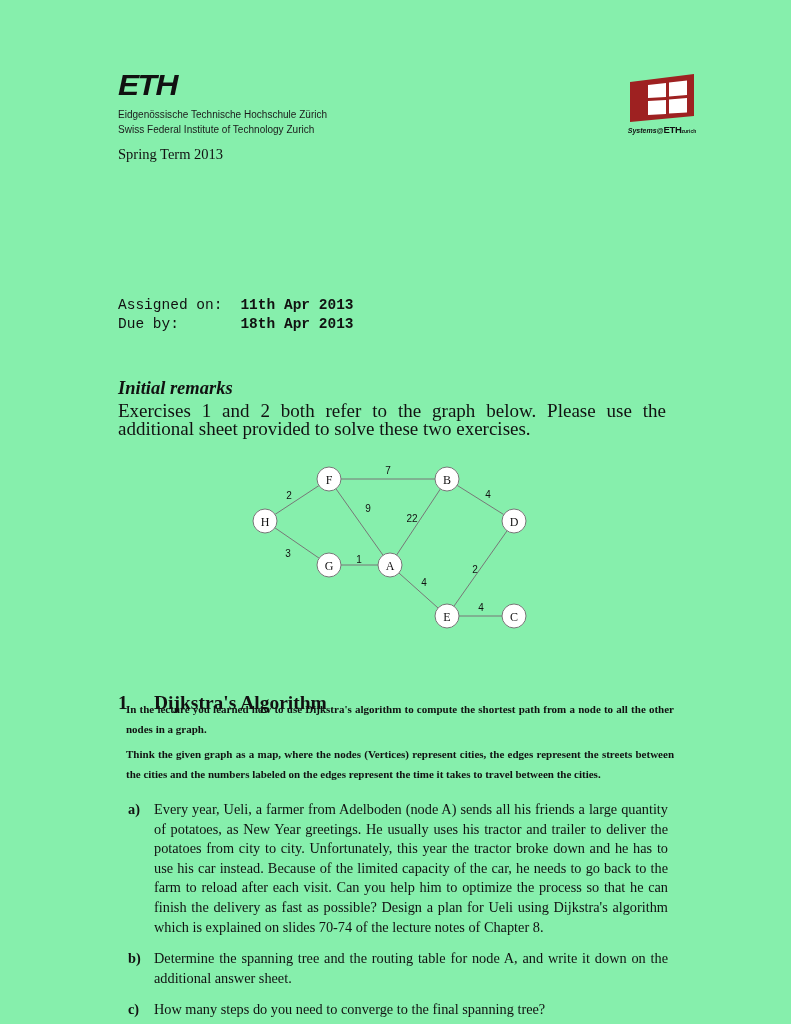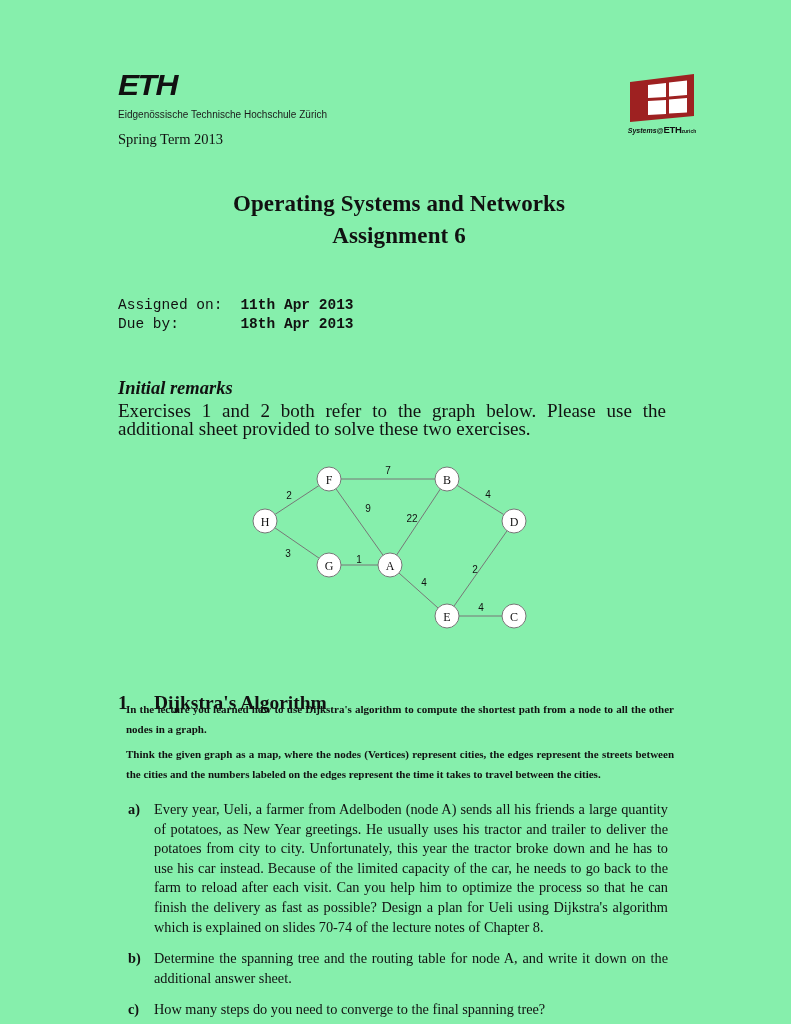--- a/index.html
+++ b/index.html
@@ -214,41 +214,38 @@
 </style>
 </head>
 <body>
 
 <div class="page">
 
   <div class="header">
     <div class="eth-wordmark">ETH</div>
     <div class="eth-sub">
       <div>Eidgenössische Technische Hochschule Zürich</div>
+      <div>Swiss Federal Institute of Technology Zurich</div>
     </div>
     <div class="term">Spring Term 2013</div>
   </div>
 
   <div class="logo-box">
     <svg class="logo-svg" width="76" height="52" viewBox="0 0 76 52">
       <polygon points="6,10 70,2 70,44 6,50" fill="#9E2121"></polygon>
       <polygon points="24,13 42,11 42,25 24,26" fill="#ffffff"></polygon>
       <polygon points="45,10.5 63,8.5 63,23 45,24.5" fill="#ffffff"></polygon>
       <polygon points="24,29 42,28 42,42 24,43" fill="#ffffff"></polygon>
       <polygon points="45,27.5 63,26 63,40.5 45,41.5" fill="#ffffff"></polygon>
     </svg>
     <div class="logo-caption">
       <span>Systems</span><span>@</span><span class="big">ETH</span><span class="tiny">zurich</span>
     </div>
   </div>
 
-  <div class="doc-title">
-    <div>Operating Systems and Networks</div>
-    <div>Assignment 6</div>
-  </div>
 
   <div class="dates">
     <table>
       <tbody>
           <tr>
         <td class="lbl">Assigned on:</td>
         <td class="val">11th Apr 2013</td>
       </tr>
       <tr>
         <td class="lbl">Due by:</td>

